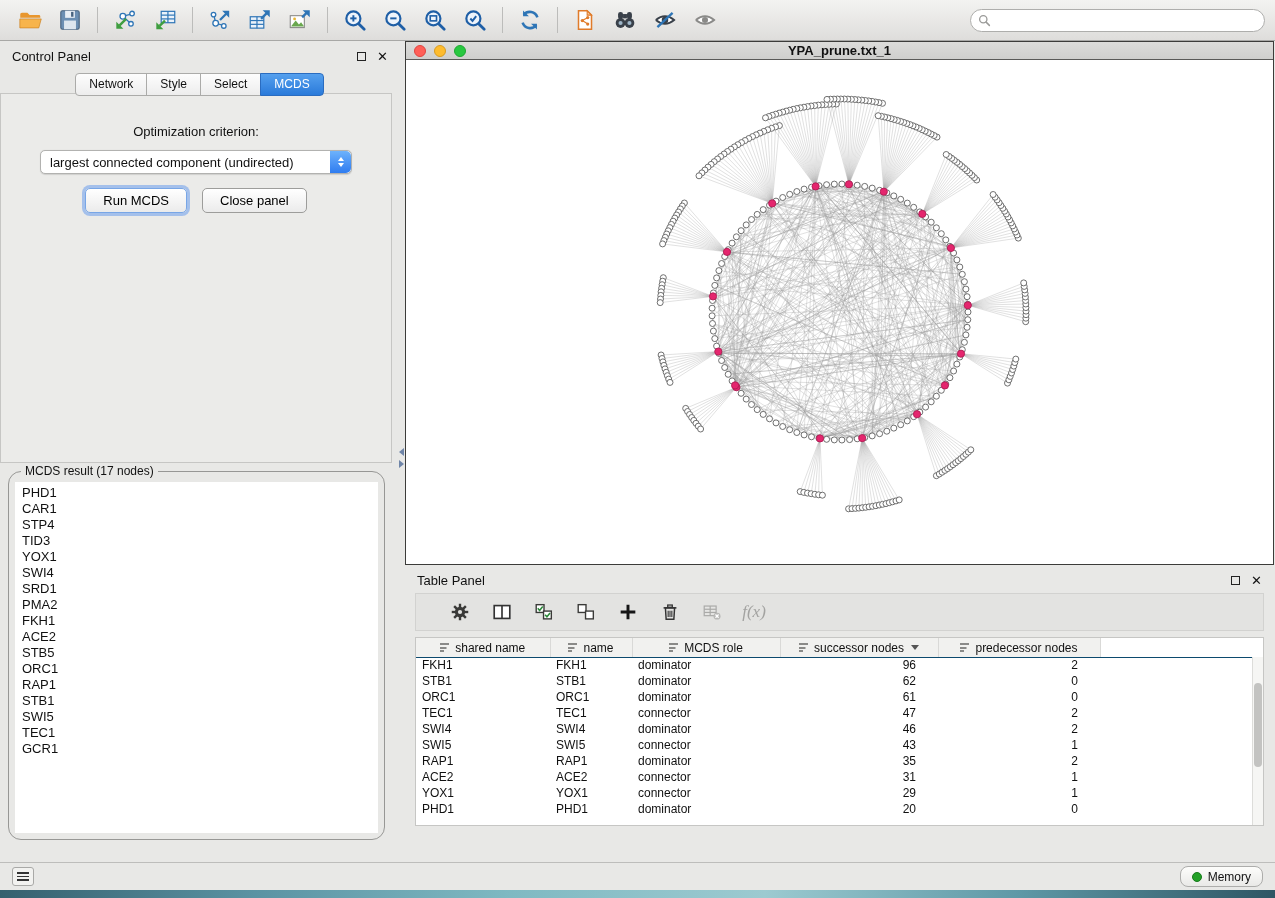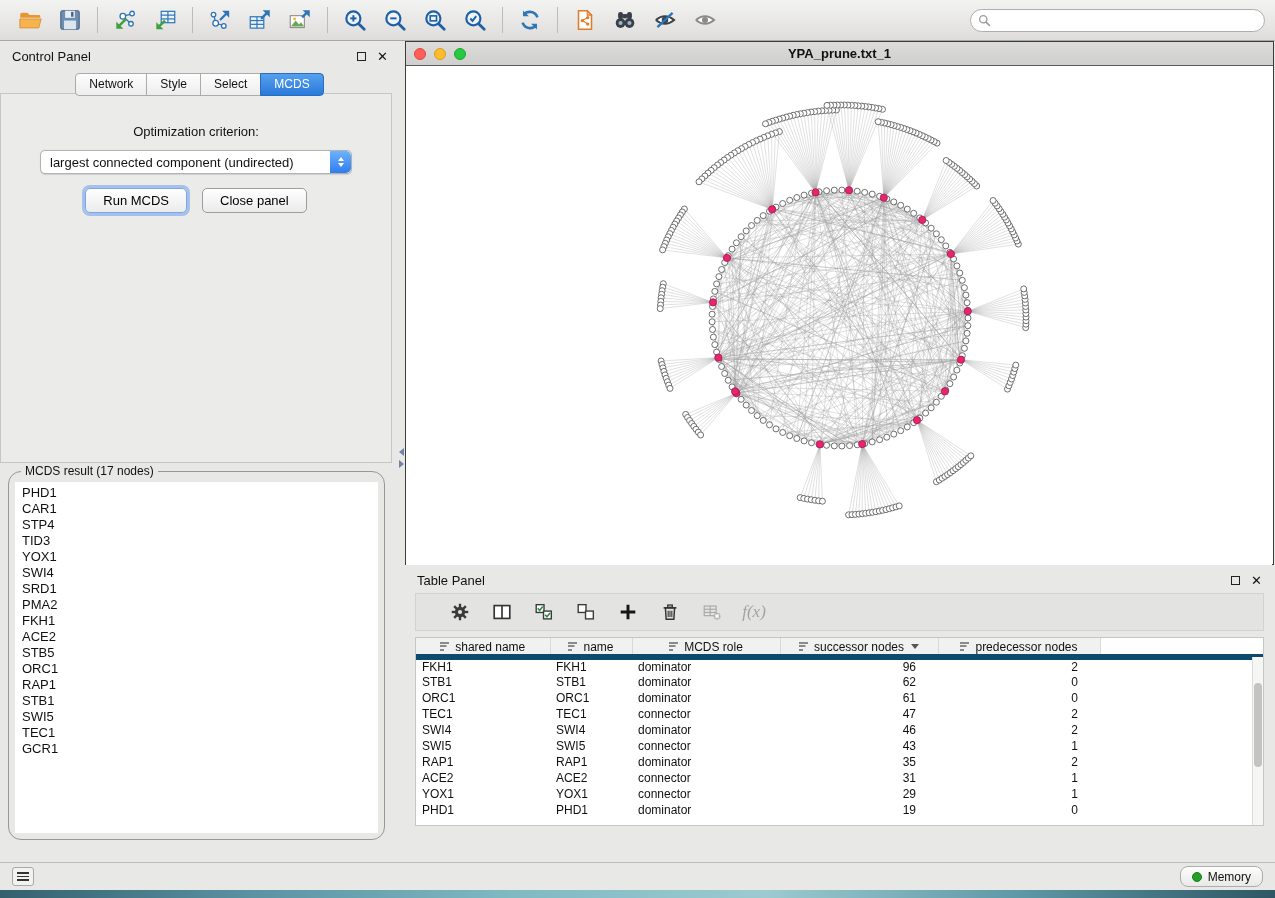--- a/index.html
+++ b/index.html
@@ -53,40 +53,40 @@
 
   
   .splitter { position:absolute; left:397px; top:445px; width:9px; height:26px;
     display:flex; flex-direction:column; align-items:center; justify-content:center; gap:4px; }
   .sp-left { width:0; height:0; border-top:4px solid transparent; border-bottom:4px solid transparent; border-right:5px solid #6f85a8; }
   .sp-right{ width:0; height:0; border-top:4px solid transparent; border-bottom:4px solid transparent; border-left:5px solid #6f85a8; }
 
   
   .network-window { position:absolute; left:405px; top:41px; right:1px; height:524px;
     border:1px solid #3c3c3a; background:#fff; }
-  .net-titlebar { position:relative; height:24px; background:linear-gradient(#dcdcda,#cfcfcd);
+  .net-titlebar { position:relative; height:18px; background:linear-gradient(#dcdcda,#cfcfcd);
     border-bottom:1px solid #5a5a58; display:flex; align-items:center; padding:0 8px; }
   .tl { width:12px; height:12px; border-radius:50%; margin-right:8px; }
   .tl.red { background:#ff5f57; border:.5px solid #e0443e; }
   .tl.yellow { background:#febc2e; border:.5px solid #d89c21; }
   .tl.green { background:#28c840; border:.5px solid #1ea832; }
   .net-title { position:absolute; left:0; right:0; text-align:center; font-size:13px; font-weight:700; }
   #net-svg { display:block; background:#fff; }
 
   
   .table-panel { position:absolute; left:405px; right:1px; top:565px; bottom:36px; background:#e8e8e6; }
   .table-toolbar { position:absolute; left:10px; right:10px; top:28px; height:38px;
     background:#e3e3e1; border:1px solid #d2d2d0; display:flex; align-items:center; gap:10px; padding:0 28px; }
   .ttbtn { width:32px; height:30px; display:flex; align-items:center; justify-content:center; }
   .ttbtn svg { width:22px; height:22px; }
   .fx-label { font-family:"Liberation Serif","DejaVu Serif",serif; font-style:italic; font-size:17px; color:#a3a3a1; }
   .table-wrap { position:absolute; left:10px; right:10px; top:72px; bottom:36px; background:#fff;
     border:1px solid #c6c6c4; overflow:hidden; }
   table { border-collapse:collapse; table-layout:fixed; width:100%; }
-  th { height:19px; background:#f1f1ef; border-right:1px solid #d9d9d7; border-bottom:6px solid #0c4a6e;
+  th { height:19px; background:#f1f1ef; border-right:1px solid #d9d9d7; border-bottom:1px solid #0c4a6e;
     font-size:12px; font-weight:400; text-align:center; white-space:nowrap; overflow:hidden; }
   th.filler { background:#fff; border-right:none; }
   th .hlabel { vertical-align:middle; }
   .sort-ic { display:inline-block; width:10px; height:9px; margin-right:5px; vertical-align:middle;
     background:linear-gradient(#8a8a88,#8a8a88) 0 0/9px 2px no-repeat,
                linear-gradient(#8a8a88,#8a8a88) 0 3.5px/6.5px 2px no-repeat,
                linear-gradient(#8a8a88,#8a8a88) 0 7px/4px 2px no-repeat; }
   .chev { display:inline-block; width:0; height:0; margin-left:7px; vertical-align:middle;
     border-left:4px solid transparent; border-right:4px solid transparent; border-top:5px solid #555; }
   td { height:16px; font-size:12px; padding:0 6px; white-space:nowrap; overflow:hidden; }
@@ -1475,21 +1475,21 @@
               <td>YOX1</td>
               <td>connector</td>
               <td class="num">29</td>
               <td class="num">1</td>
               <td></td>
             </tr>
             <tr>
               <td>PHD1</td>
               <td>PHD1</td>
               <td>dominator</td>
-              <td class="num">19</td>
+              <td class="num">20</td>
               <td class="num">0</td>
               <td></td>
             </tr>
           </tbody>
       </table>
       <div class="vscroll">
         <div class="vthumb"></div>
       </div>
     </div>
   </div>

